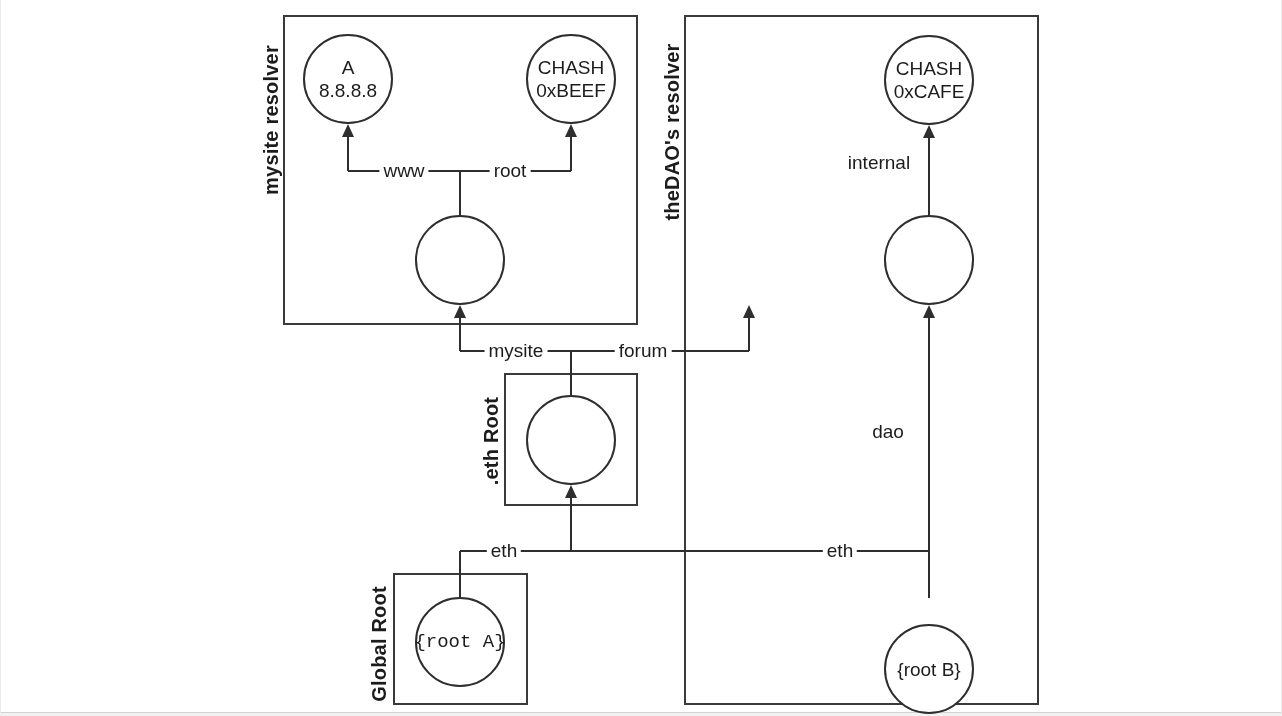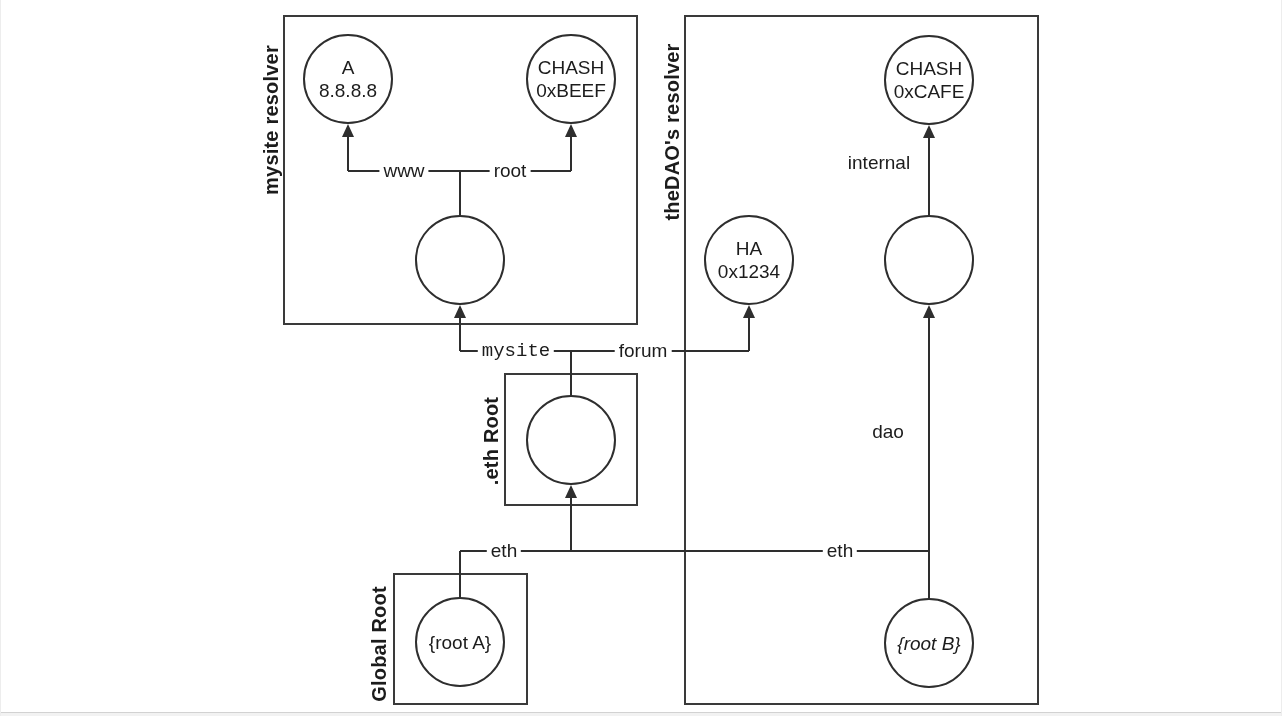--- a/index.html
+++ b/index.html
@@ -97,46 +97,42 @@
       <div class="seg" style="left: 927px; top: 127px; width: 2px; height: 88px;"></div>
       <div class="arrow" style="left: 341px; top: 124px;"></div>
       <div class="arrow" style="left: 564px; top: 124px;"></div>
       <div class="arrow" style="left: 453px; top: 305px;"></div>
       <div class="arrow" style="left: 742px; top: 305px;"></div>
       <div class="arrow" style="left: 564px; top: 485px;"></div>
       <div class="arrow" style="left: 922px; top: 305px;"></div>
       <div class="arrow" style="left: 922px; top: 125px;"></div>
       <div class="elabel" style="left: 403px; top: 171px;">www</div>
       <div class="elabel" style="left: 509px; top: 171px;">root</div>
-      <div class="elabel" style="left: 515px; top: 351px; font-family: Liberation Mono, monospace;">mysite</div>
+      <div class="elabel" style="left: 515px; top: 351px;">mysite</div>
       <div class="elabel" style="left: 642px; top: 351px;">forum</div>
       <div class="elabel" style="left: 503px; top: 551px;">eth</div>
       <div class="elabel" style="left: 839px; top: 551px;">eth</div>
       <div class="elabel" style="left: 887px; top: 432px;">dao</div>
       <div class="elabel" style="left: 878px; top: 163px;">internal</div>
       <div class="node" style="left: 302px; top: 34px; width: 90px; height: 90px;">
         <div class="nline">A</div>
         <div class="nline">8.8.8.8</div>
       </div>
       <div class="node" style="left: 525px; top: 34px; width: 90px; height: 90px;">
         <div class="nline">CHASH</div>
         <div class="nline">0xBEEF</div>
       </div>
       <div class="node" style="left: 883px; top: 35px; width: 90px; height: 90px;">
         <div class="nline">CHASH</div>
         <div class="nline">0xCAFE</div>
       </div>
       <div class="node" style="left: 414px; top: 215px; width: 90px; height: 90px;"></div>
-      <div class="node" style="left: 703px; top: 215px; width: 90px; height: 90px;">
-        <div class="nline">HA</div>
-        <div class="nline">0x1234</div>
-      </div>
       <div class="node" style="left: 883px; top: 215px; width: 90px; height: 90px;"></div>
       <div class="node" style="left: 525px; top: 395px; width: 90px; height: 90px;"></div>
-      <div class="node" style="left: 414px; top: 597px; width: 90px; height: 90px;">
+      <div class="node" style="left: 414px; top: 597px; width: 90px; height: 90px; font-family: Liberation Mono, monospace;">
         <div class="nline">{root A}</div>
       </div>
-      <div class="node" style="left: 883px; top: 598px; width: 90px; height: 90px; font-style: italic;">
+      <div class="node" style="left: 883px; top: 624px; width: 90px; height: 90px;">
         <div class="nline">{root B}</div>
       </div>
     </div>
   <div class="bottom-bar"></div>
 </div>
 
 </body></html>

